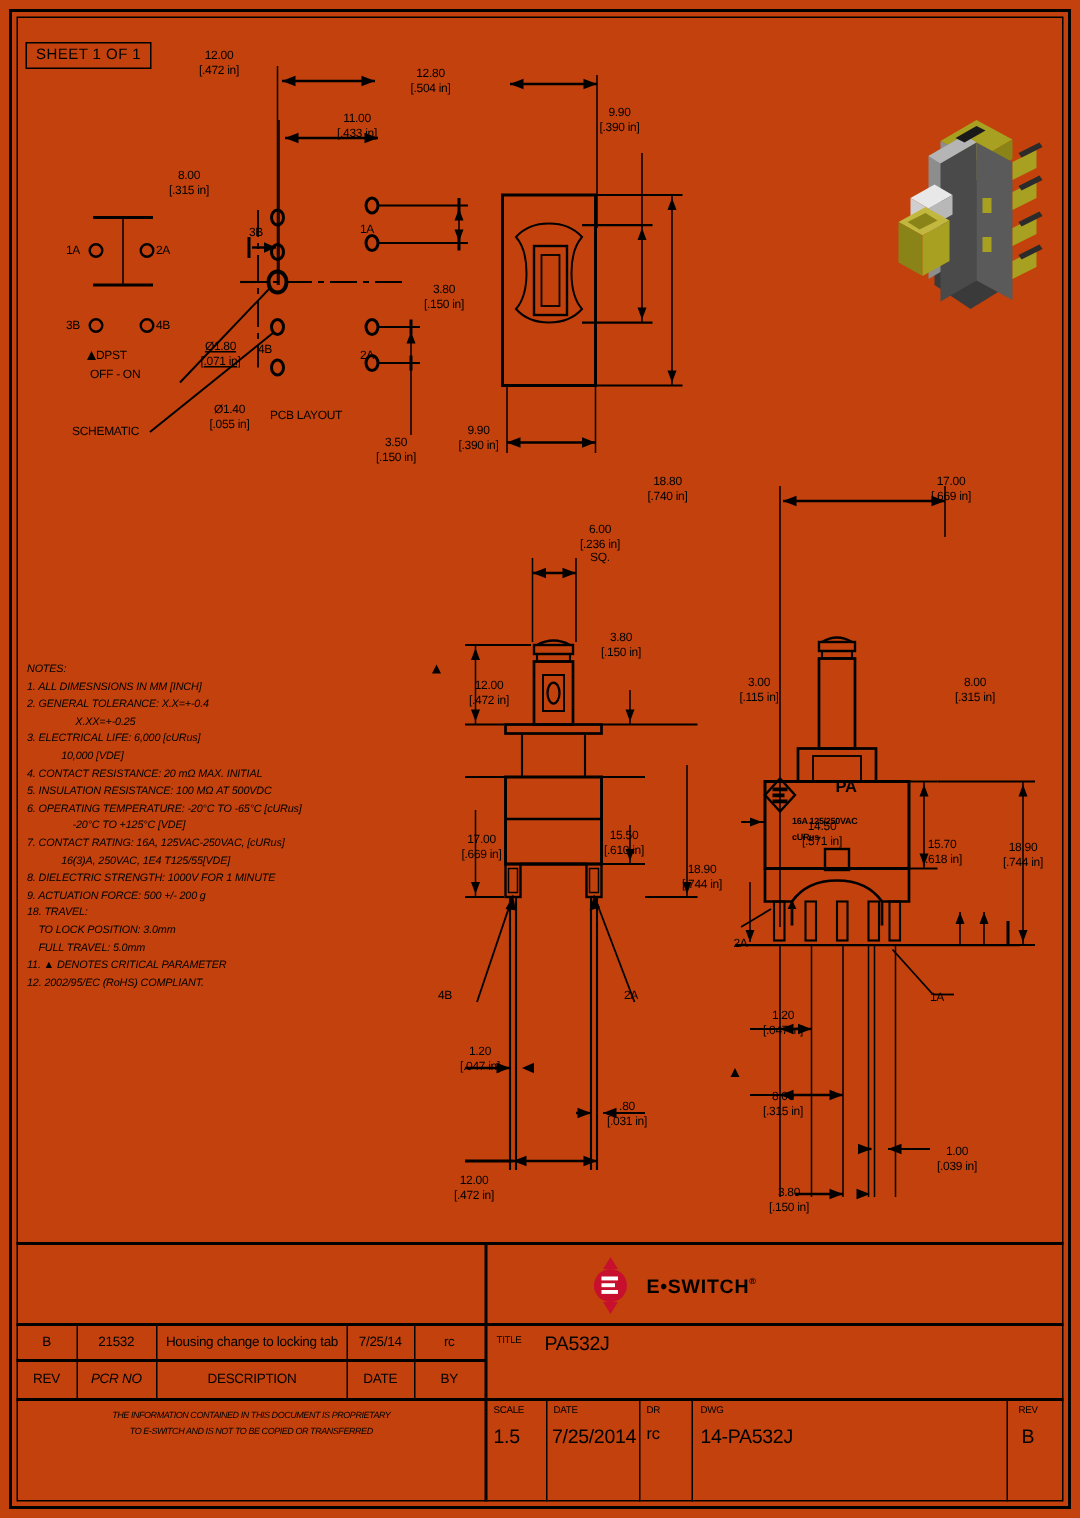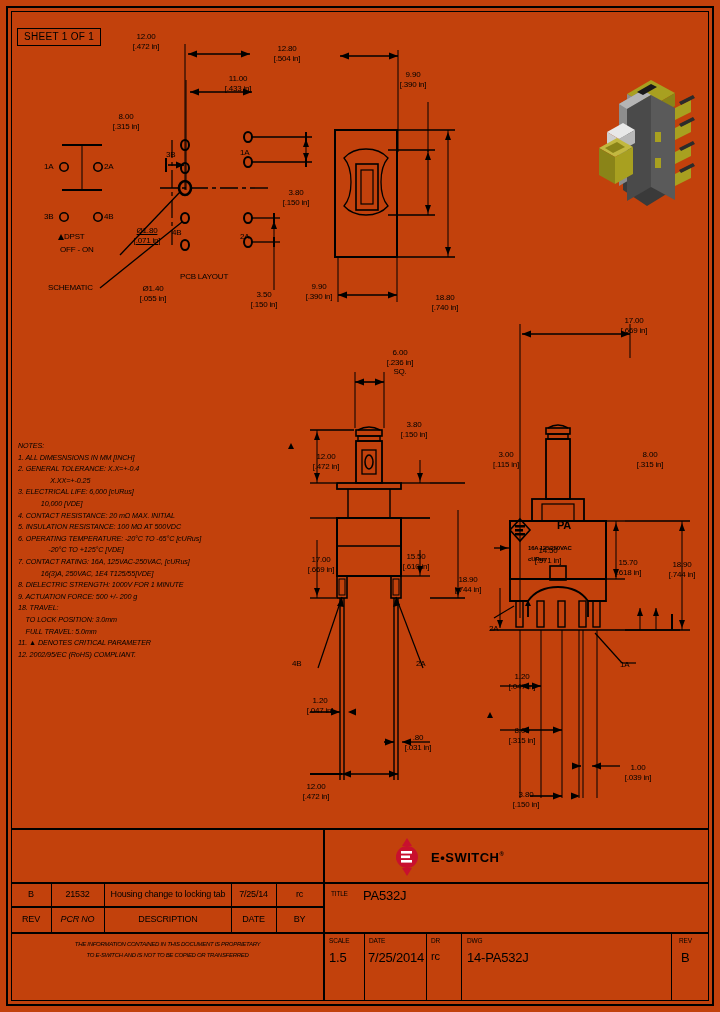--- a/index.html
+++ b/index.html
@@ -130,26 +130,26 @@
     <line x1="0" y1="248" x2="82" y2="182" stroke="#000" stroke-width="1.3"></line>
   </svg>
 
   <div class="txt s8" style="left:166px; top:150px;">3B</div>
   <div class="txt s8" style="left:172px; top:228px;">4B</div>
   <div class="txt s8" style="left:240px; top:148px;">1A</div>
   <div class="txt s8" style="left:240px; top:232px;">2A</div>
   <div class="txt s8" style="left:180px; top:272px;">PCB LAYOUT</div>
 
   <div class="txt s8 ctr" style="left:120px; top:226px; width:54px;text-decoration:underline;"><span>Ø1.80</span><br><span>[.071 in]</span></div>
-  <div class="txt s8 ctr" style="left:126px; top:284px; width:54px;"><span>Ø1.40</span><br><span>[.055 in]</span></div>
+  <div class="txt s8 ctr" style="left:126px; top:268px; width:54px;"><span>Ø1.40</span><br><span>[.055 in]</span></div>
 
   <div class="txt s8 ctr" style="left:260px; top:44px; width:54px;"><span>12.80</span><br><span>[.504 in]</span></div>
   <div class="txt s8 ctr" style="left:386px; top:70px; width:54px;"><span>9.90</span><br><span>[.390 in]</span></div>
   <div class="txt s8 ctr" style="left:292px; top:282px; width:54px;"><span>9.90</span><br><span>[.390 in]</span></div>
-  <div class="txt s8 ctr" style="left:418px; top:293px; width:54px;"><span>18.80</span><br><span>[.740 in]</span></div>
+  <div class="txt s8 ctr" style="left:418px; top:316px; width:54px;"><span>18.80</span><br><span>[.740 in]</span></div>
 
   <svg style="left:300px; top:40px; width:160px; height:280px;">
 
     <line x1="40" y1="16" x2="98" y2="16" stroke="#000" stroke-width="1.6"></line>
     <polygon points="40,16 49,12.5 49,19.5" fill="#000"></polygon>
     <polygon points="98,16 89,12.5 89,19.5" fill="#000"></polygon>
     <line x1="98" y1="10" x2="98" y2="112" stroke="#000" stroke-width="1"></line>
 
     <rect x="35" y="90" width="62" height="127" fill="none" stroke="#000" stroke-width="2"></rect>
 

